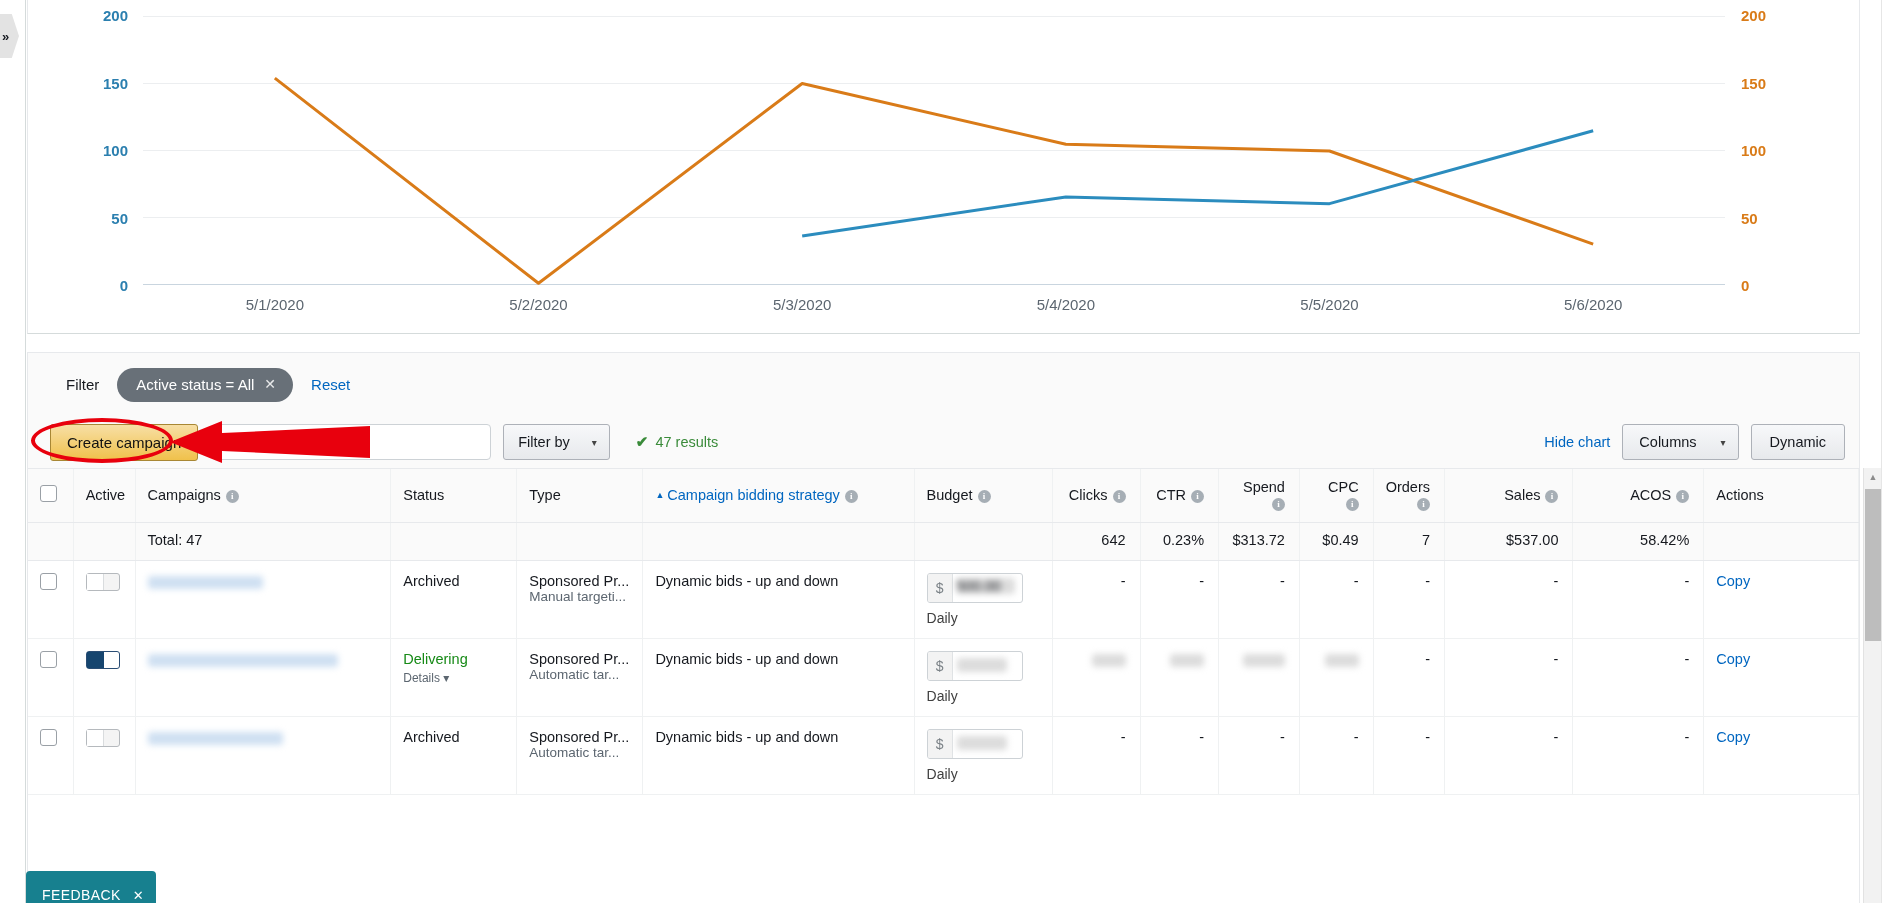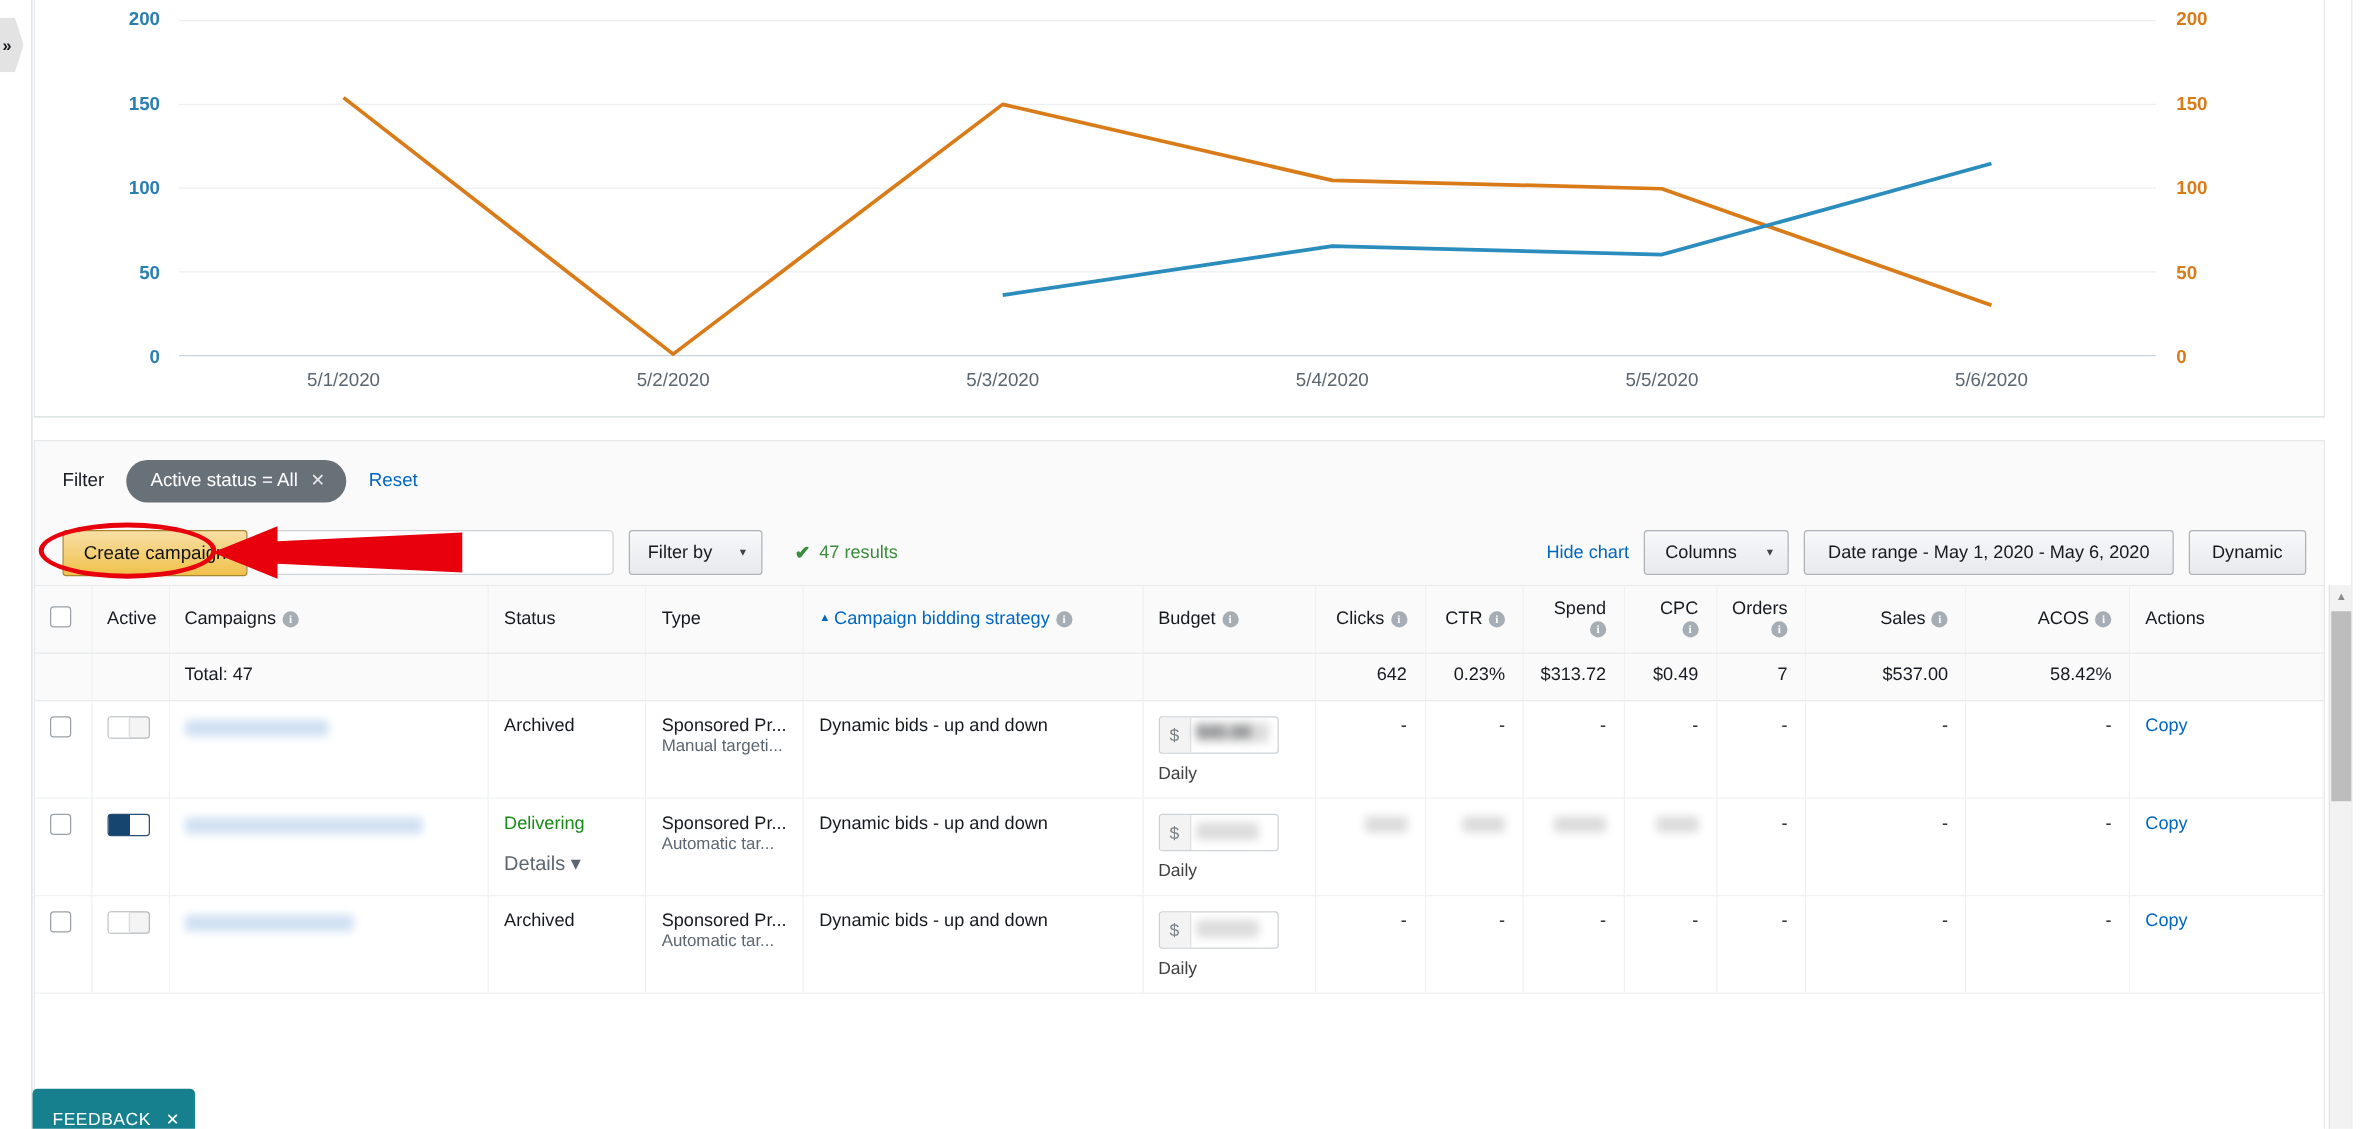--- a/index.html
+++ b/index.html
@@ -51,21 +51,21 @@
     transform: translateX(-50%); white-space: nowrap; top: 0;
   }
   #x-axis { position: absolute; left: 115px; right: 134px; top: 296px; height: 22px; }
 
   
   #filter-bar {
     position: absolute; left: 27px; top: 352px; right: 41px; height: 64px;
     background: #fafafa; border: 1px solid #e7e9ec; border-bottom: none;
     display: flex; align-items: center; padding-left: 22px; gap: 18px;
   }
-  #filter-label { font-size: 15px; color: #16191f; }
+  #filter-label { font-size: 15px; color: #16191f; margin-left: 16px; }
   #filter-pill {
     display: inline-flex; align-items: center; gap: 10px;
     background: #687078; color: #ffffff;
     border-radius: 17px; padding: 8px 17px 9px 19px; font-size: 15px;
     cursor: pointer;
   }
   #filter-pill .x { font-size: 14px; opacity: .85; cursor: pointer; }
   #reset-link { font-size: 15px; color: #0066c0; cursor: pointer; }
 
   
@@ -156,21 +156,21 @@
   }
   .toggle .knob { position: absolute; top: 0; bottom: 0; width: 17px; background: #ffffff; border-right: 1px solid #d9dcde; left: 0; }
   .toggle.on { background: #ffffff; border-color: #2a4d74; }
   .toggle.on .knob { background: #16456f; border-right: none; }
 
   .redact { border-radius: 3px; filter: blur(3.2px); display: block; }
   .redact.blue { background: #cfe0f2; }
   .redact.gray { background: #dcdcdc; }
 
   .status-delivering { color: #178a17; }
-  .details-link { color: #5c6670; font-size: 16px; margin-top: 14px; display: inline-block; cursor: pointer; }
+  .details-link { color: #5c6670; font-size: 12px; margin-top: 4px; display: inline-block; cursor: pointer; }
   .subtle { color: #5c6670; font-size: 13.5px; margin-top: 0; display: block; }
 
   .budget-box {
     display: inline-flex; align-items: stretch; height: 30px; width: 96px;
     border: 1px solid #cdd2d6; border-radius: 3px; overflow: hidden; background: #fff;
   }
   .budget-box .dollar {
     width: 25px; background: #f3f3f3; border-right: 1px solid #e0e3e5;
     display: flex; align-items: center; justify-content: center;
     font-size: 14px; color: #7b8287;
@@ -271,21 +271,20 @@
     <span class="check">✔</span>
     <span>47 results</span>
   </span>
 
   <div id="toolbar-right">
     <span id="hide-chart-link">Hide chart</span>
     <button class="btn" id="columns-btn">
       <span>Columns</span>
       <span class="caret">▾</span>
     </button>
-    <button class="btn" id="date-range-btn">Date range - May 1, 2020 - May 6, 2020</button>
     <button class="btn" id="export-btn">Dynamic</button>
   </div>
 </div>
 
 <div id="create-highlight"></div>
 <svg id="red-arrow" viewBox="0 0 200 48">
   <polygon points="0,24 52,3 52,15 200,8 200,40 52,33 52,45" fill="#e8000d"></polygon>
 </svg>
 
 <div id="table-wrap">

